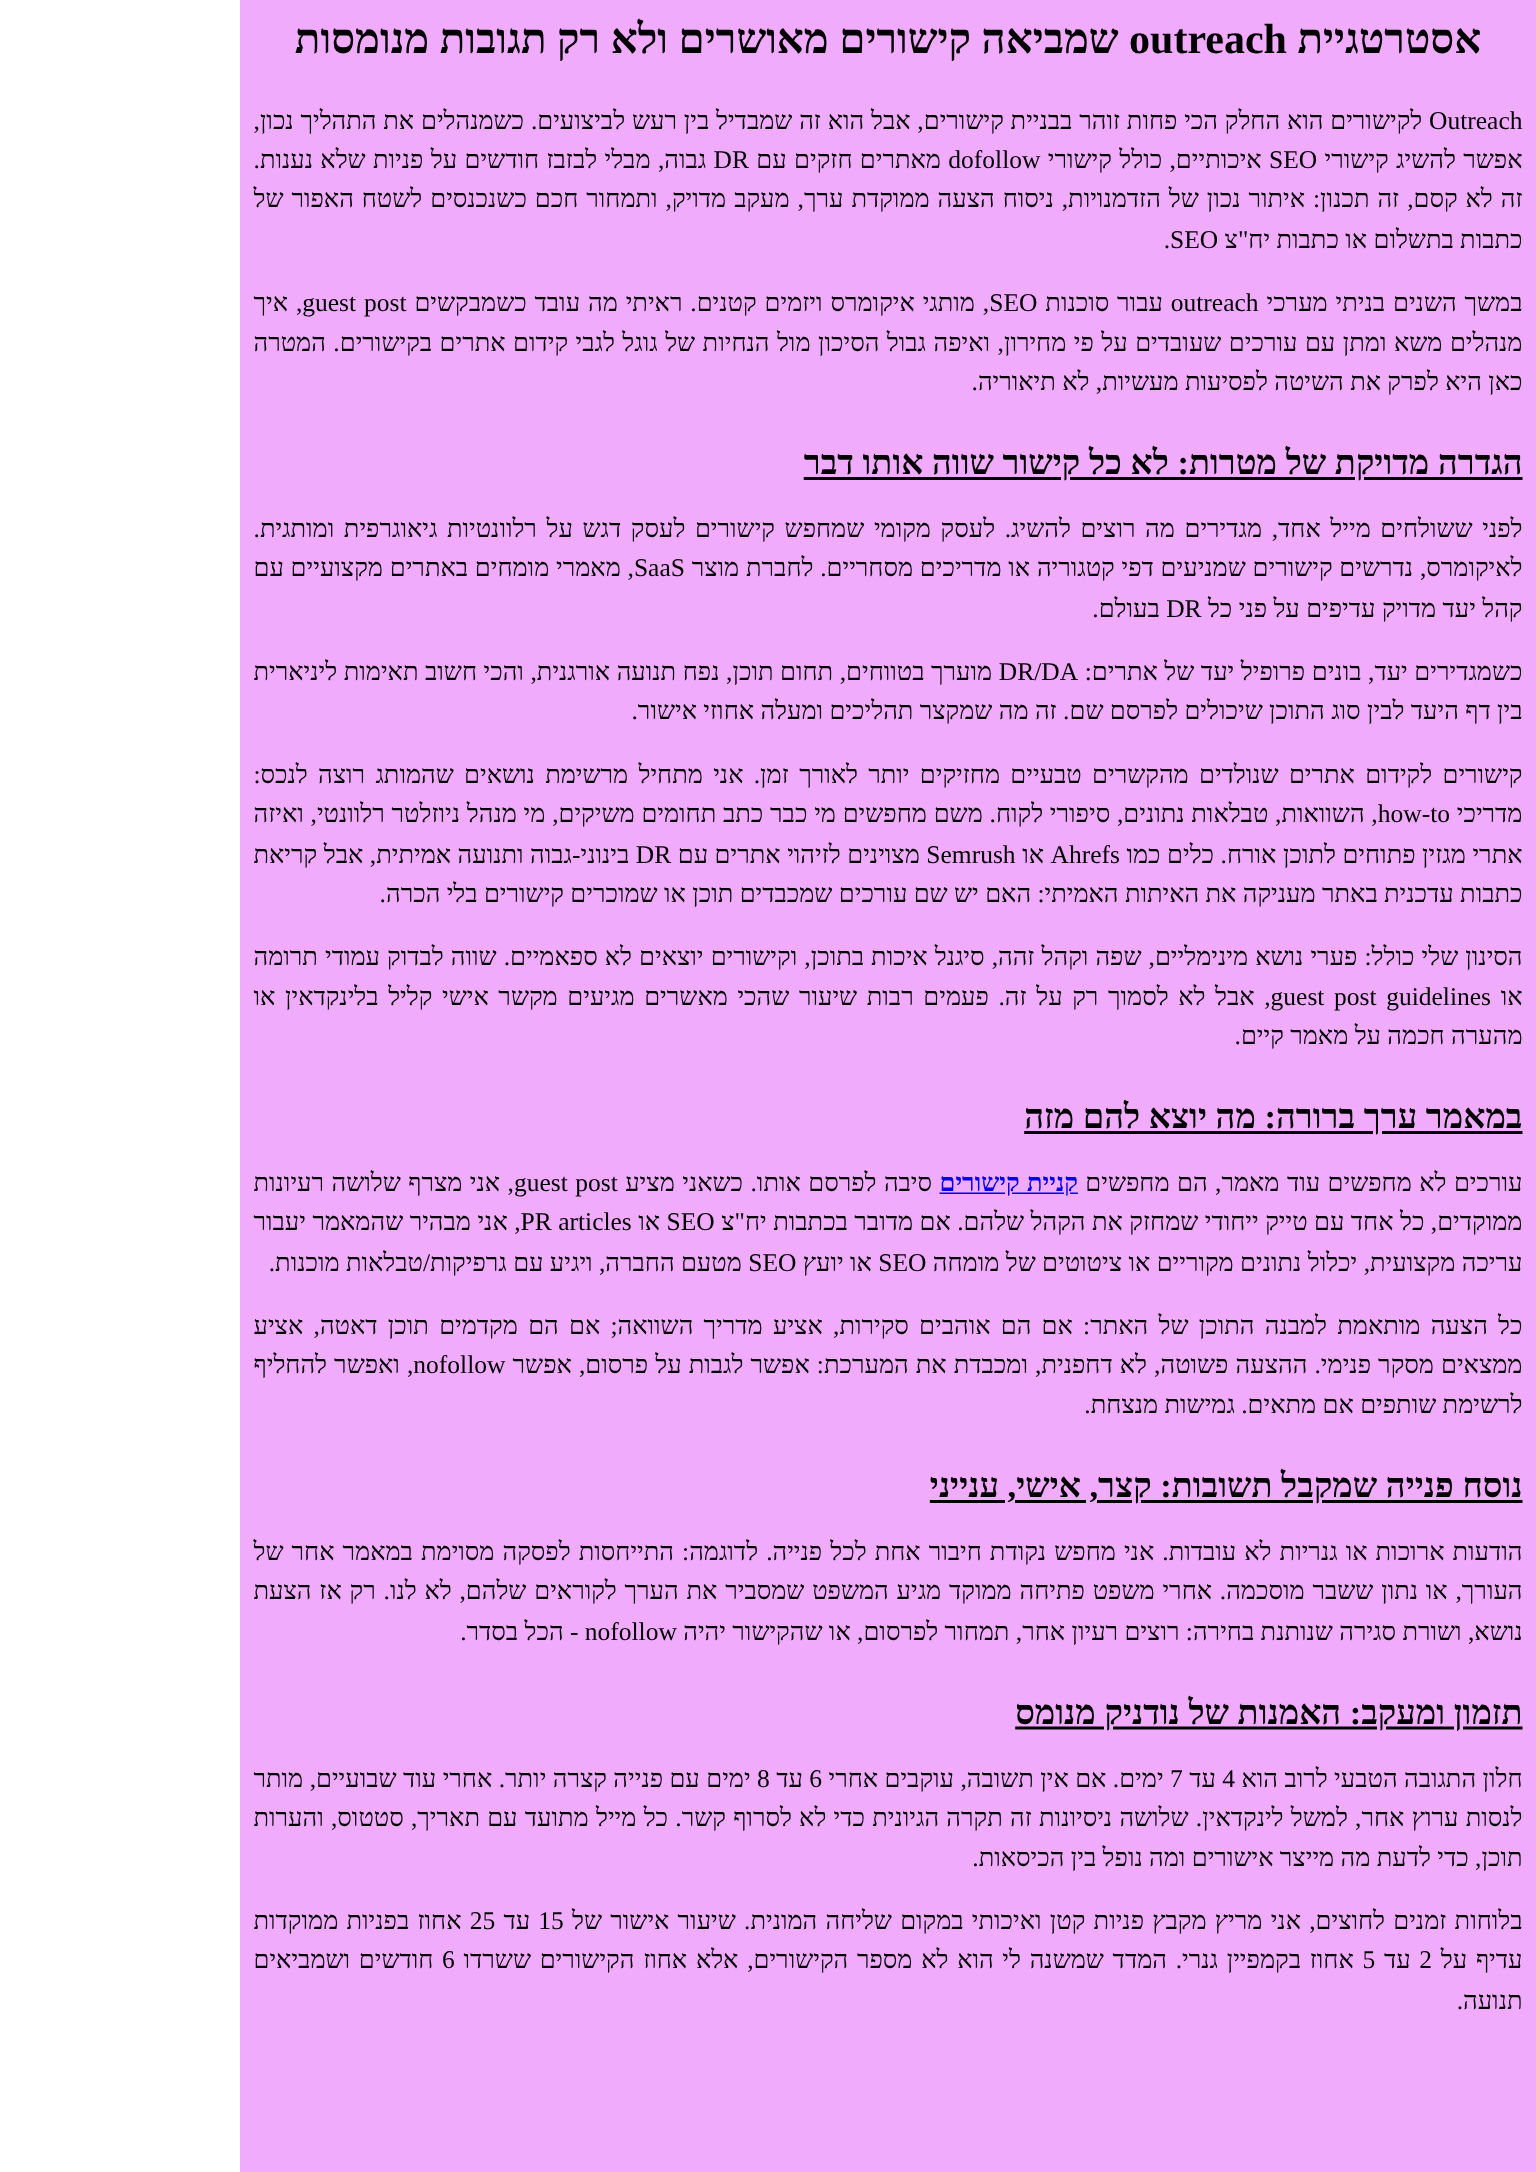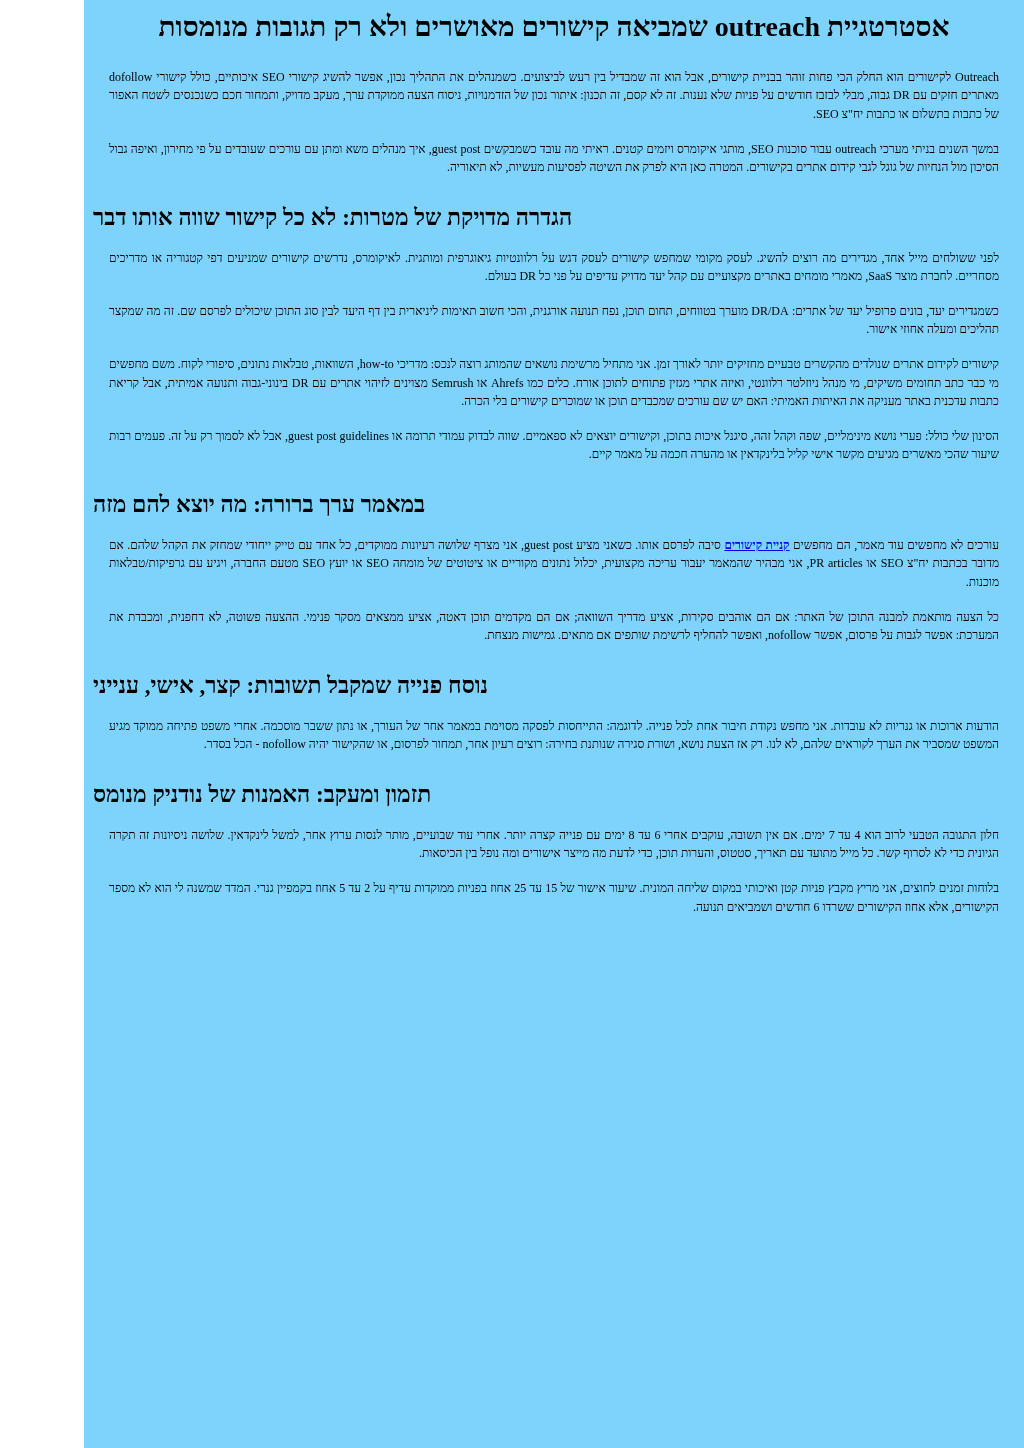--- a/index.html
+++ b/index.html
@@ -3,47 +3,48 @@
 <meta charset="utf-8">
 <style>
   html, body {
     margin: 0;
     padding: 0;
     background: #ffffff;
     color: #000000;
     font-family: "Liberation Serif", "DejaVu Serif", serif;
   }
   .page {
-    width: 940px;
+    width: 864px;
     height: 1448px;
     box-sizing: border-box;
     padding: 4px 9px 0 9px;
     direction: rtl;
     overflow: hidden;
-    background: #7dd3fc;
+    background: #f0abfc;
   }
   h1.article-title {
     font-size: 28px;
     font-weight: bold;
     line-height: 1.35;
     text-align: center;
     margin: 4px 0 22px 0;
   }
   h2.section-heading {
     font-size: 23px;
     font-weight: bold;
     line-height: 1.3;
-    text-align: left;
+    text-align: right;
     margin: 26px 0 12px 0;
+    text-decoration: underline;
   }
   p.body-paragraph {
-    font-size: 12px;
+    font-size: 17px;
     line-height: 1.55;
     text-align: justify;
-    margin: 16px 16px;
+    margin: 16px 0;
   }
   a.inline-link {
     color: #0000EE;
     text-decoration: underline;
     cursor: pointer;
     font-weight: bold;
   }
 </style>
 </head>
 <body>

